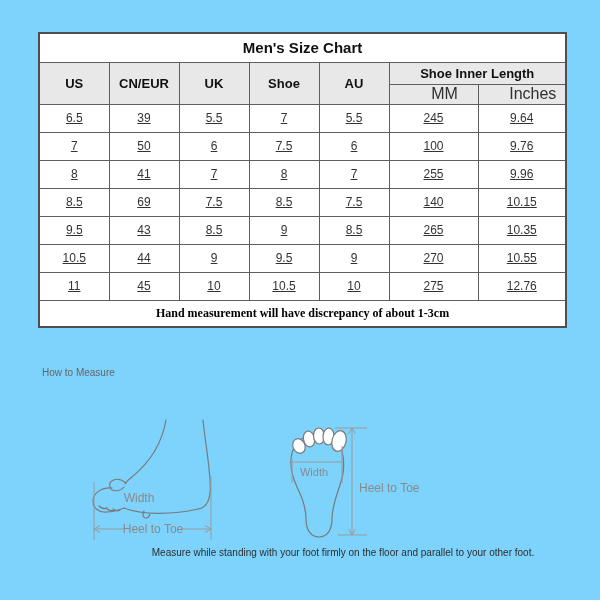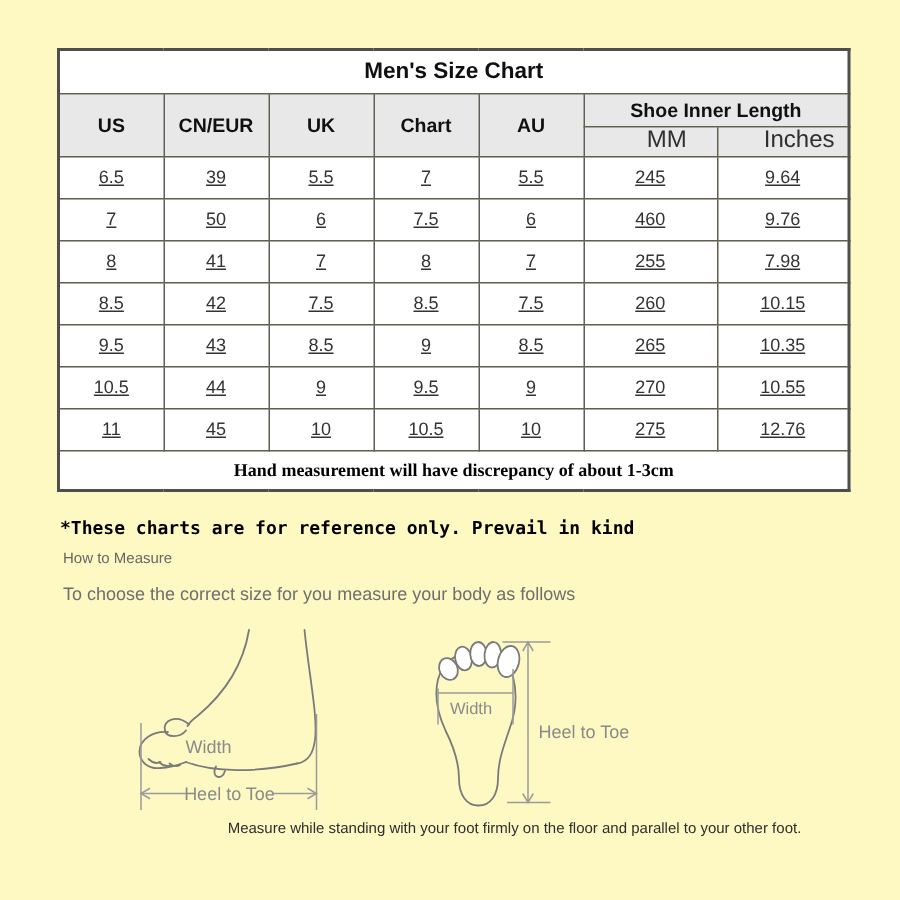--- a/index.html
+++ b/index.html
@@ -1,18 +1,18 @@
 <!DOCTYPE html>
 <html><head>
 <meta charset="utf-8">
 <style>
   * { margin:0; padding:0; box-sizing:border-box; }
   html,body { width:600px; height:600px; overflow:hidden; }
   body { background:#ffffff; font-family:"Liberation Sans", sans-serif; position:relative; }
-  .page { position:absolute; inset:0; background:#fef9c3; }
+  .page { position:absolute; inset:0; background:#7dd3fc; }
 
   
   table.size-chart {
     position:absolute; left:38px; top:32px; width:527px;
     border-collapse:collapse; table-layout:fixed;
     border:2px solid #4e4e4e;
   }
   table.size-chart th, table.size-chart td {
     border:1px solid #5e5e5e; text-align:center; vertical-align:middle;
     overflow:hidden; white-space:nowrap;
@@ -64,21 +64,21 @@
         <col style="width:88px">
     </colgroup>
     <tbody>
       <tr>
         <td colspan="7" class="title-cell">Men's Size Chart</td>
       </tr>
       <tr>
         <th rowspan="2" class="col-h">US</th>
         <th rowspan="2" class="col-h">CN/EUR</th>
         <th rowspan="2" class="col-h">UK</th>
-        <th rowspan="2" class="col-h">Chart</th>
+        <th rowspan="2" class="col-h">Shoe</th>
         <th rowspan="2" class="col-h">AU</th>
         <th colspan="2" class="col-h">Shoe Inner Length</th>
       </tr>
       <tr>
         <th class="col-sub">MM</th>
         <th class="col-sub">Inches</th>
       </tr>
 
       <tr class="data-row">
         <td>6.5</td>
@@ -88,39 +88,39 @@
         <td>5.5</td>
         <td>245</td>
         <td>9.64</td>
       </tr>
       <tr class="data-row">
         <td>7</td>
         <td>50</td>
         <td>6</td>
         <td>7.5</td>
         <td>6</td>
-        <td>460</td>
+        <td>100</td>
         <td>9.76</td>
       </tr>
       <tr class="data-row">
         <td>8</td>
         <td>41</td>
         <td>7</td>
         <td>8</td>
         <td>7</td>
         <td>255</td>
-        <td>7.98</td>
-      </tr>
-      <tr class="data-row">
-        <td>8.5</td>
-        <td>42</td>
+        <td>9.96</td>
+      </tr>
+      <tr class="data-row">
+        <td>8.5</td>
+        <td>69</td>
         <td>7.5</td>
         <td>8.5</td>
         <td>7.5</td>
-        <td>260</td>
+        <td>140</td>
         <td>10.15</td>
       </tr>
       <tr class="data-row">
         <td>9.5</td>
         <td>43</td>
         <td>8.5</td>
         <td>9</td>
         <td>8.5</td>
         <td>265</td>
         <td>10.35</td>
@@ -143,23 +143,21 @@
         <td>275</td>
         <td>12.76</td>
       </tr>
 
       <tr>
         <td colspan="7" class="note-cell">Hand measurement will have discrepancy of about 1-3cm</td>
       </tr>
     </tbody>
   </table>
 
-  <div class="ref-note">*These charts are for reference only. Prevail in kind</div>
   <div class="how-title">How to Measure</div>
-  <div class="how-sub">To choose the correct size for you measure your body as follows</div>
 
   <svg class="diag diag-side" width="150" height="130" viewBox="0 0 150 130">
 
     <path class="stroke" d="M123,2 C126,32 132,60 130,75 C129,84 125,90 118,91"></path>
 
     <path class="stroke" d="M86,2 C82,26 70,44 52,59 C48,62 46,64 45,66"></path>
 
     <path class="stroke" d="M46,65 C38,58 28,62 30,69 C31,74 40,74 44,69"></path>
 
     <path class="stroke" d="M32,70 C22,69 13,75 13,83 C13,90 19,95 27,94 C33,94 39,92 44,90"></path>

